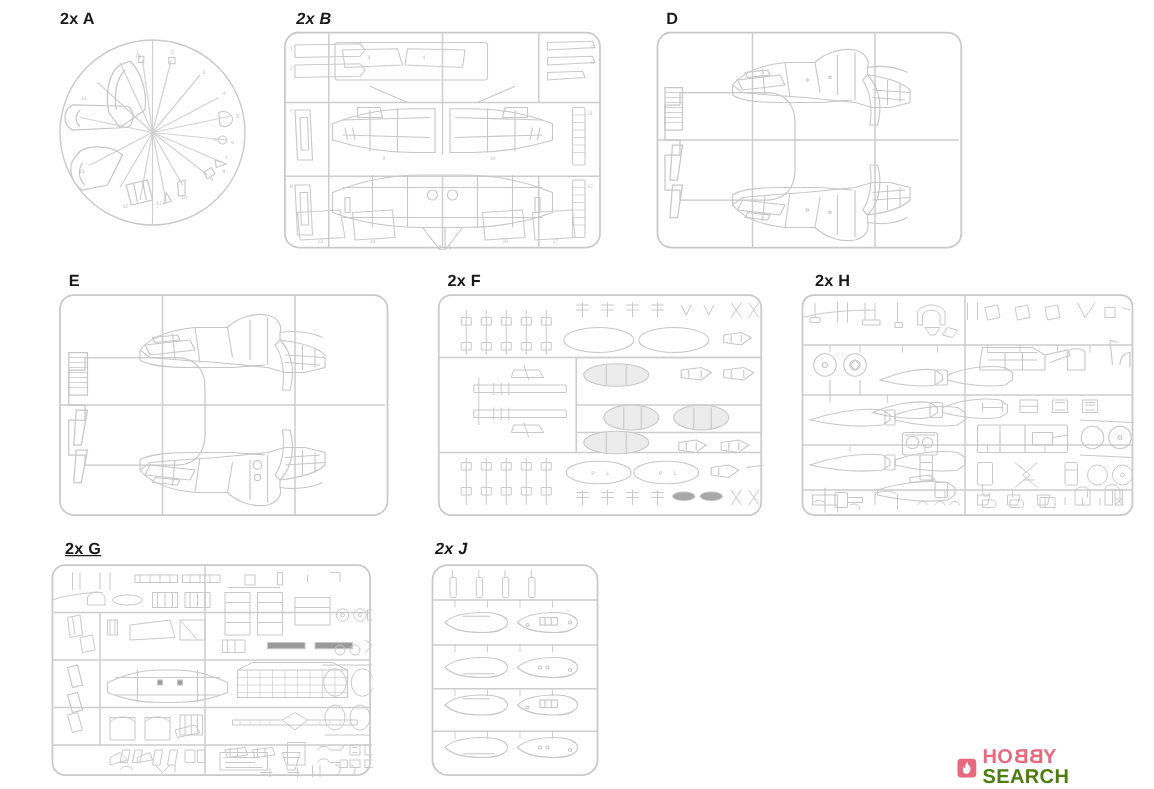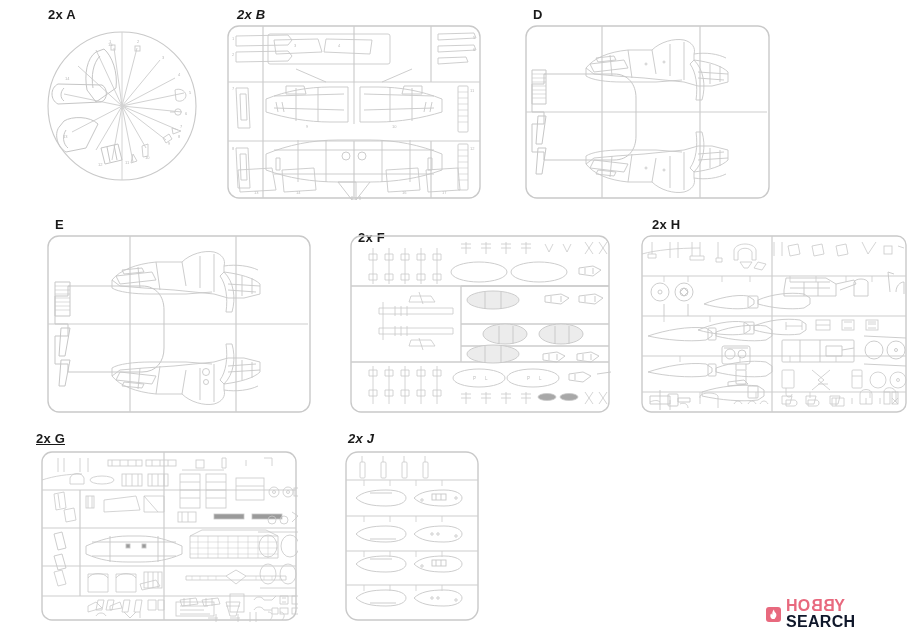--- a/index.html
+++ b/index.html
@@ -38,21 +38,21 @@
     display:flex;align-items:center;justify-content:center;
     flex:none;
   }
   #logo .mark svg{display:block;}
   #logo .word{
     font-family:"Liberation Sans", sans-serif;
     font-weight:bold;font-size:16px;letter-spacing:0.3px;
     line-height:1;
   }
   #logo .word .hob{color:#e8697e;}
-  #logo .word .srch{color:#0f172a;}
+  #logo .word .srch{color:#4d7c0f;}
   #logo .word .bb{display:inline-block;transform:scaleX(-1);}
 </style>
 </head>
 <body>
 
 <div id="stage">
 
   <div class="sprue-block" style="left:0px;top:0px;">
     <div class="sprue-label" style="left:48px;top:8px;">2x A</div>
     <div class="sprue-art" style="left:38px;top:20px;">
@@ -347,21 +347,21 @@
           <path d="M182,138 L214,136 M182,132 L210,130"></path>
           <path d="M178,150 C188,140 190,124 186,110 L180,110 C182,124 180,138 174,146 Z"></path>
           <circle cx="160" cy="138" r="3.5"></circle>
           <circle cx="160" cy="148" r="2.5"></circle>
         </g>
       </svg>
     </div>
   </div>
 
   <div class="sprue-block" style="left:0px;top:0px;">
-    <div class="sprue-label" style="left:358px;top:231px;">2x F</div>
+    <div class="sprue-label" style="left:358px;top:218px;">2x F</div>
     <div class="sprue-art" style="left:349px;top:234px;">
       <svg width="262" height="180" viewBox="0 0 262 180">
 
         <path d="M12,2 L250,2 A10,10 0 0 1 260,12 L260,168 A10,10 0 0 1 250,178 L12,178 A10,10 0 0 1 2,168 L2,12 A10,10 0 0 1 12,2 Z" fill="none" stroke="#c9c9c9" stroke-width="1.4"></path>
         <g stroke="#cdcdcd" stroke-width="1.3" fill="none">
           <line x1="2" y1="52" x2="260" y2="52"></line>
           <line x1="2" y1="128" x2="260" y2="128"></line>
           <line x1="112" y1="52" x2="112" y2="128"></line>
           <line x1="112" y1="52" x2="260" y2="52"></line>
           <line x1="112" y1="90" x2="260" y2="90"></line>
@@ -673,21 +673,21 @@
           <line x1="60" y1="158" x2="60" y2="164"></line>
             <line x1="116" y1="158" x2="116" y2="164"></line>
           <line x1="170" y1="158" x2="170" y2="164"></line>
             <line x1="230" y1="158" x2="230" y2="164"></line>
         </g>
       </svg>
     </div>
   </div>
 
   <div class="sprue-block" style="left:0px;top:0px;">
-    <div class="sprue-label" style="left:36px;top:432px;text-decoration:underline;">2x G</div>
+    <div class="sprue-label" style="left:52px;top:432px;text-decoration:underline;">2x G</div>
     <div class="sprue-art" style="left:40px;top:450px;">
       <svg width="258" height="172" viewBox="0 0 258 172">
 
         <path d="M12,2 L246,2 A10,10 0 0 1 256,12 L256,160 A10,10 0 0 1 246,170 L12,170 A10,10 0 0 1 2,160 L2,12 A10,10 0 0 1 12,2 Z" fill="none" stroke="#c9c9c9" stroke-width="1.4"></path>
         <g stroke="#cdcdcd" stroke-width="1.2" fill="none">
           <line x1="2" y1="40" x2="256" y2="40"></line>
           <line x1="2" y1="78" x2="256" y2="78"></line>
           <line x1="2" y1="116" x2="256" y2="116"></line>
           <line x1="2" y1="146" x2="256" y2="146"></line>
           <line x1="124" y1="2" x2="124" y2="170"></line>

